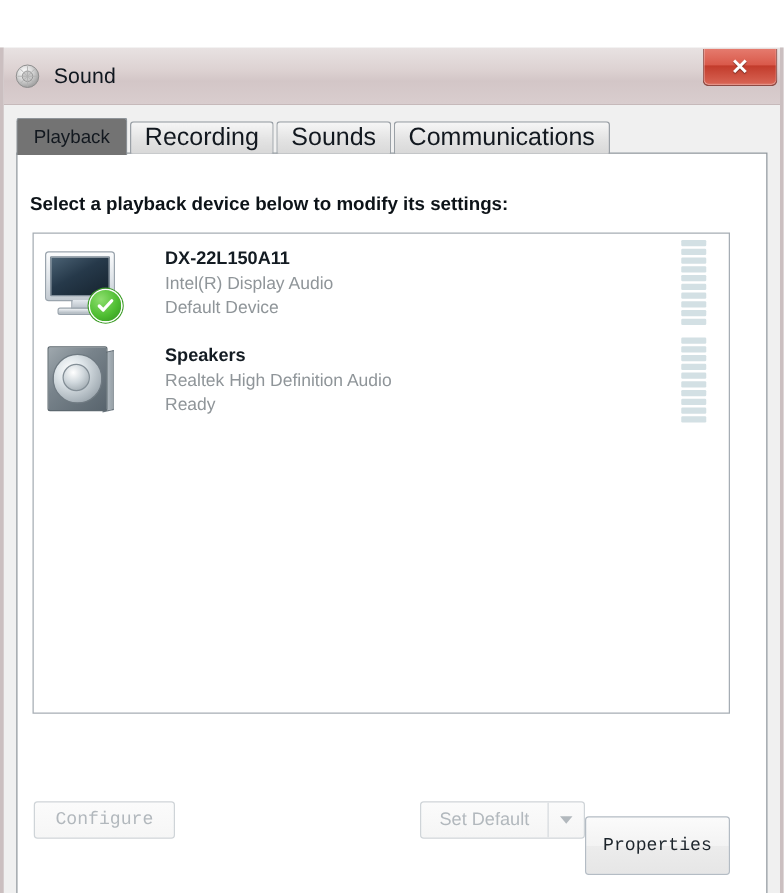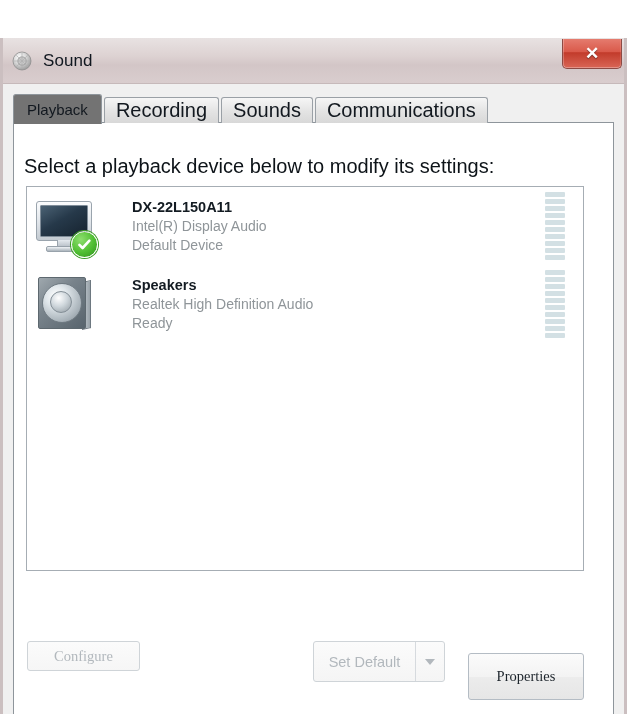--- a/index.html
+++ b/index.html
@@ -140,23 +140,23 @@
     background: #ffffff;
     border: 1px solid #8e959b;
     z-index: 1;
   }
 
   
   #instruction {
     position: absolute;
     left: 21px;
     top: 70px;
-    font-size: 20px;
+    font-size: 15px;
     color: #0d1318;
-    font-weight: normal;
+    font-weight: bold;
     white-space: nowrap;
     z-index: 5;
   }
 
   
   #device-list {
     position: absolute;
     left: 23px;
     top: 101px;
     width: 558px;
@@ -310,43 +310,43 @@
     border: 1px solid #b4bcc4;
     border-radius: 3px;
     background: linear-gradient(to bottom, #fbfbfb 0%, #f3f3f3 50%, #ececec 51%, #e6e6e6 100%);
     font-size: 14.5px;
     color: #1c242b;
     display: flex;
     align-items: center;
     justify-content: center;
     cursor: default;
     white-space: nowrap;
-    font-family: Liberation Serif, serif;
+    font-family: Liberation Mono, monospace;
     text-align: center;
   }
   .btn.disabled {
     color: #b2b8bd;
     border-color: #cfd4d8;
     background: linear-gradient(to bottom, #fbfbfb 0%, #f6f6f6 100%);
   }
 
   #configure-button {
     position: absolute;
     left: 24px;
     top: 556px;
     width: 113px;
     height: 30px;
     z-index: 5;
   }
   #set-default-split {
     position: absolute;
-    left: 310px;
+    left: 333px;
     top: 556px;
     width: 132px;
-    height: 41px;
+    height: 30px;
     display: flex;
     z-index: 5;
     box-sizing: border-box;
     border: 1px solid #cfd4d8;
     border-radius: 3px;
     background: linear-gradient(to bottom, #fbfbfb 0%, #f5f5f5 100%);
     overflow: hidden;
   }
   #set-default-main {
     flex: 1 1 auto;

